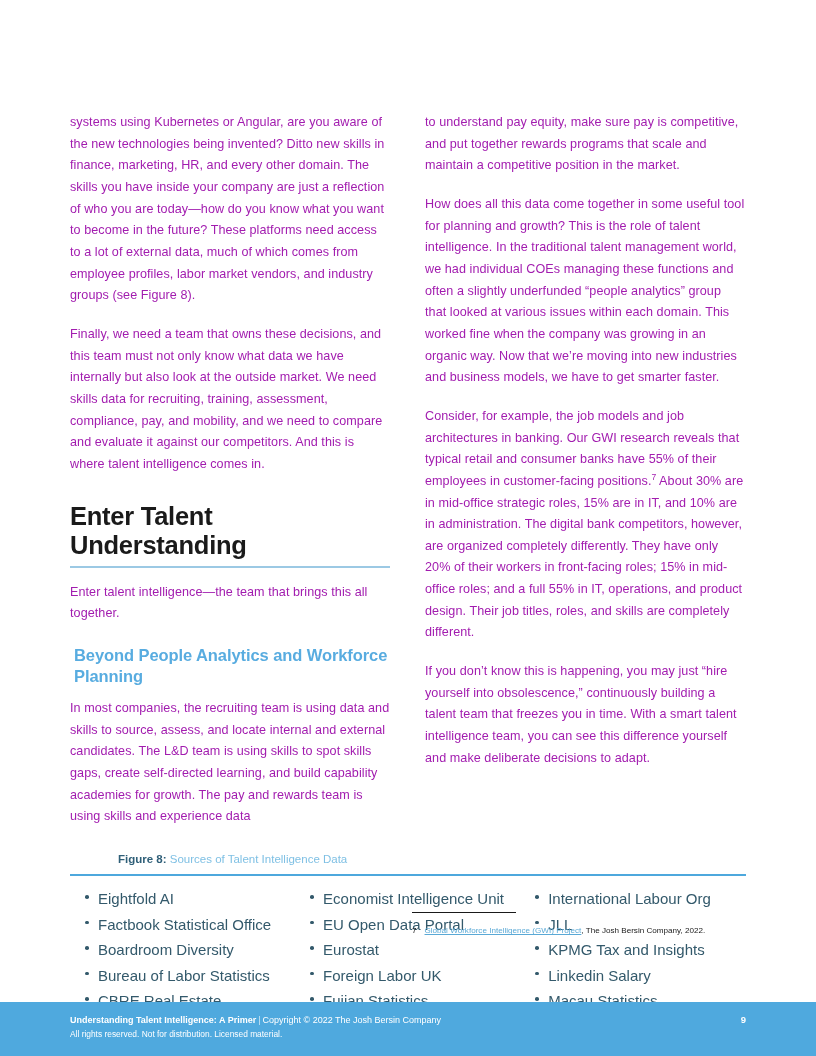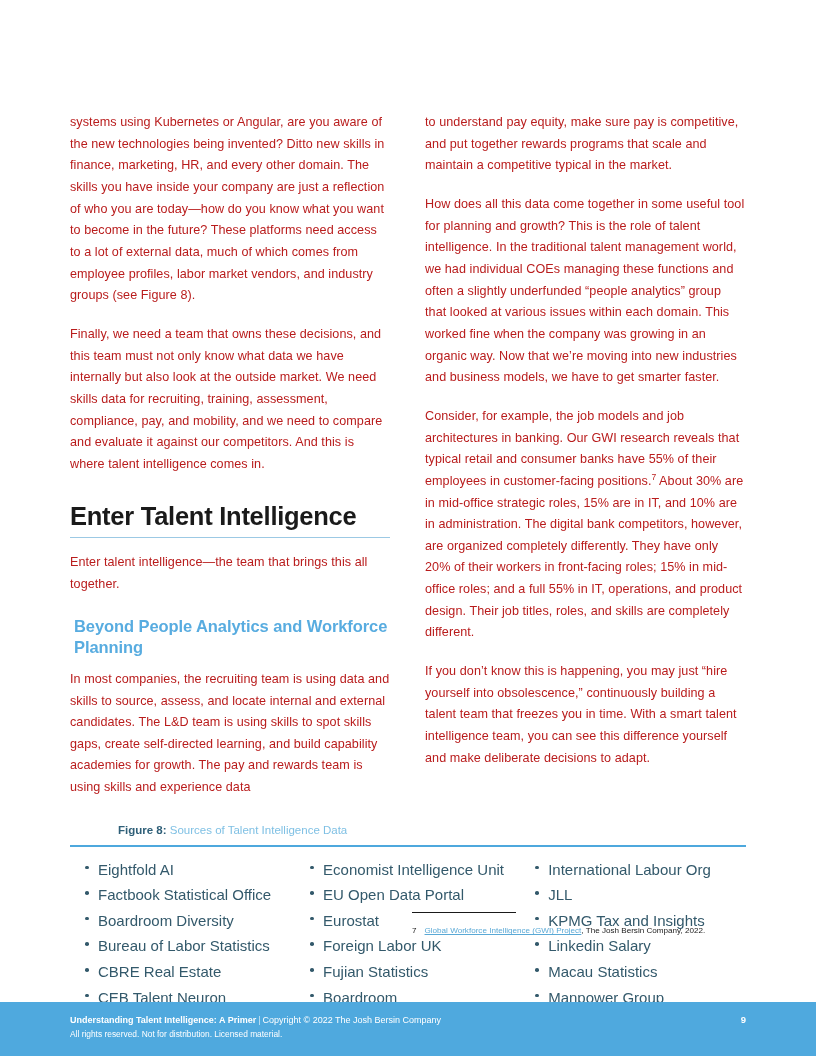--- a/index.html
+++ b/index.html
@@ -34,21 +34,21 @@
     gap: 35px;
     align-items: flex-start;
   }
   .col {
     width: 320px;
   }
   p.body {
     margin: 0 0 17px 0;
     font-size: 12.6px;
     line-height: 1.72;
-    color: #b91c1c;
+    color: #a21caf;
     letter-spacing: 0.005em;
   }
   p.body:last-child { margin-bottom: 0; }
 
   sup.fn {
     font-size: 8.5px;
     vertical-align: super;
     line-height: 0;
   }
 
@@ -196,32 +196,32 @@
 <div class="page">
 
   <div class="content">
 
     <div class="cols">
 
       <div class="col">
         <p class="body">systems using Kubernetes or Angular, are you aware of the new technologies being invented? Ditto new skills in finance, marketing, HR, and every other domain. The skills you have inside your company are just a reflection of who you are today—how do you know what you want to become in the future? These platforms need access to a lot of external data, much of which comes from employee profiles, labor market vendors, and industry groups (see Figure 8).</p>
         <p class="body">Finally, we need a team that owns these decisions, and this team must not only know what data we have internally but also look at the outside market. We need skills data for recruiting, training, assessment, compliance, pay, and mobility, and we need to compare and evaluate it against our competitors. And this is where talent intelligence comes in.</p>
 
-        <h1 class="section-title">Enter Talent Intelligence</h1>
+        <h1 class="section-title">Enter Talent Understanding</h1>
         <div class="h1-rule"></div>
 
         <p class="body">Enter talent intelligence—the team that brings this all together.</p>
 
         <h2 class="sub-title">Beyond People Analytics and Workforce Planning</h2>
 
         <p class="body">In most companies, the recruiting team is using data and skills to source, assess, and locate internal and external candidates. The L&amp;D team is using skills to spot skills gaps, create self-directed learning, and build capability academies for growth. The pay and rewards team is using skills and experience data</p>
       </div>
 
       <div class="col">
-        <p class="body">to understand pay equity, make sure pay is competitive, and put together rewards programs that scale and maintain a competitive typical in the market.</p>
+        <p class="body">to understand pay equity, make sure pay is competitive, and put together rewards programs that scale and maintain a competitive position in the market.</p>
         <p class="body">How does all this data come together in some useful tool for planning and growth? This is the role of talent intelligence. In the traditional talent management world, we had individual COEs managing these functions and often a slightly underfunded “people analytics” group that looked at various issues within each domain. This worked fine when the company was growing in an organic way. Now that we’re moving into new industries and business models, we have to get smarter faster.</p>
 
         <p class="body"><span>Consider, for example, the job models and job architectures in banking. Our GWI research reveals that typical retail and consumer banks have 55% of their employees in customer-facing positions.</span><sup class="fn">7</sup><span> About 30% are in mid-office strategic roles, 15% are in IT, and 10% are in administration. The digital bank competitors, however, are organized completely differently. They have only 20% of their workers in front-facing roles; 15% in mid-office roles; and a full 55% in IT, operations, and product design. Their job titles, roles, and skills are completely different.</span></p>
 
         <p class="body">If you don’t know this is happening, you may just “hire yourself into obsolescence,” continuously building a talent team that freezes you in time. With a smart talent intelligence team, you can see this difference yourself and make deliberate decisions to adapt.</p>
       </div>
 
     </div>
 
     <div class="figure">

